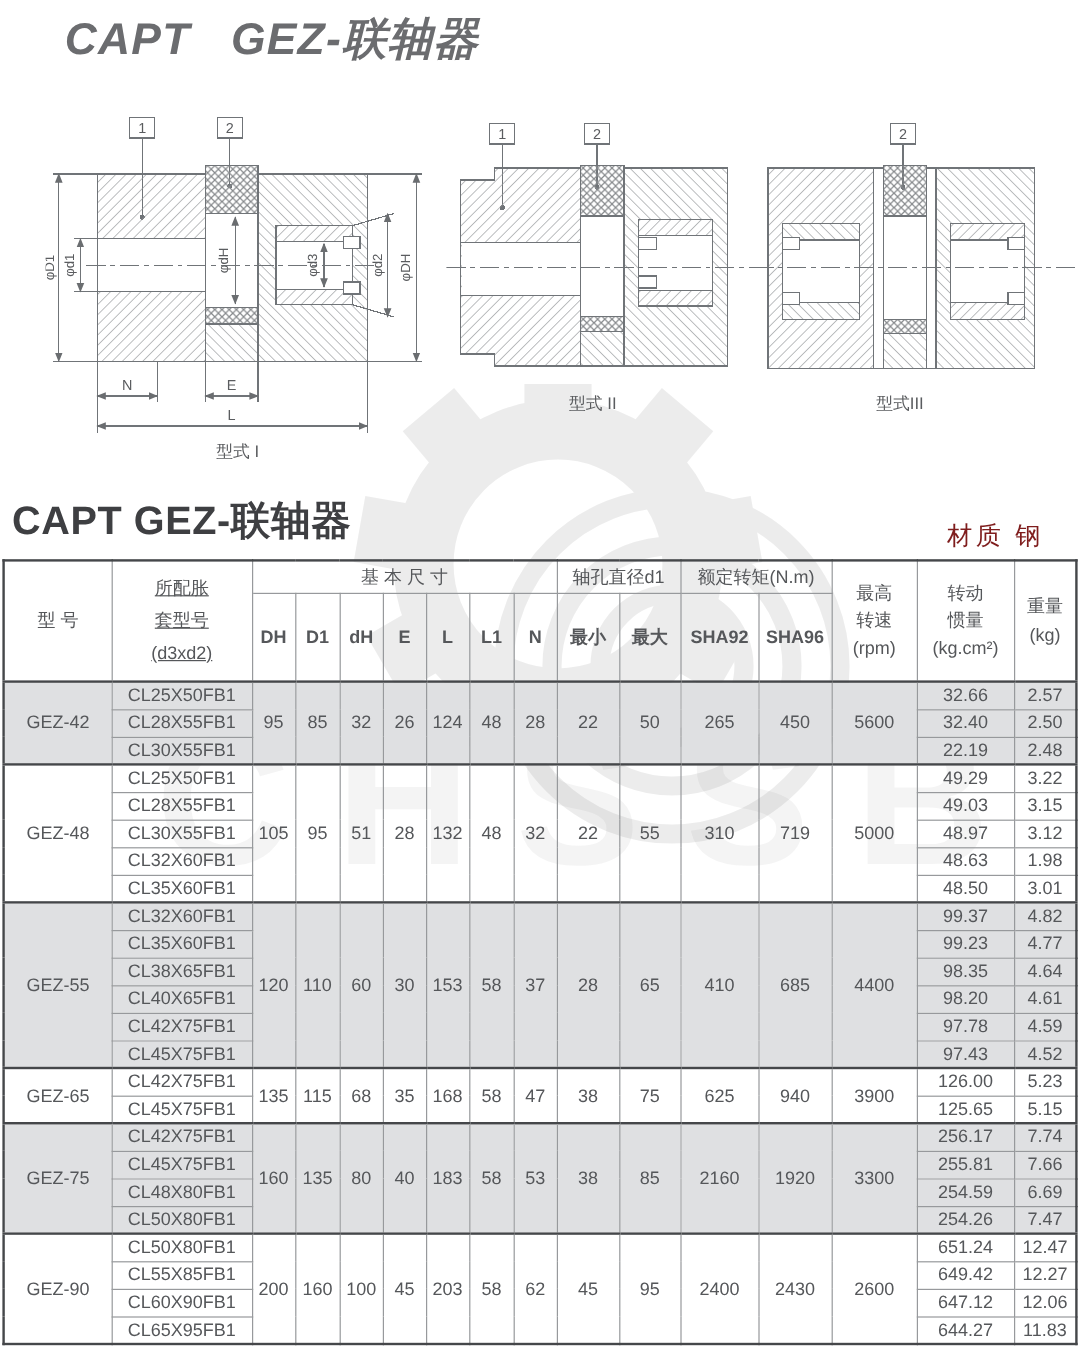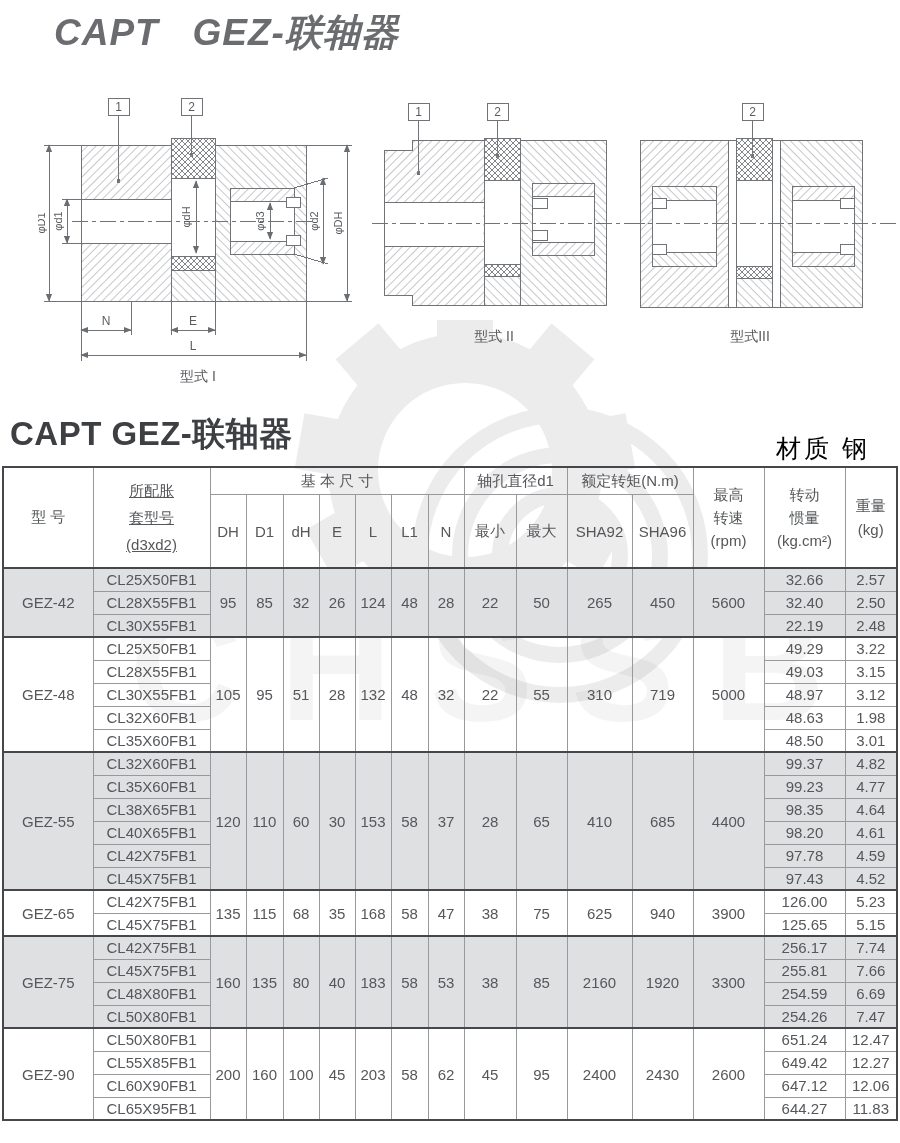--- a/index.html
+++ b/index.html
@@ -3,35 +3,35 @@
 <meta charset="utf-8">
 <style>
   html,body{margin:0;padding:0;}
   body{width:900px;height:1143px;background:#ffffff;position:relative;overflow:hidden;
        font-family:"Liberation Sans","DejaVu Sans",sans-serif;color:#55575a;}
   .abs{position:absolute;}
   
   #top-title{left:54px;top:8px;font-size:37px;font-weight:800;font-style:italic;
              color:#6b6c6f;letter-spacing:1px;white-space:pre;}
   #section-title{left:10px;top:412px;font-size:33px;font-weight:800;color:#3e3f42;letter-spacing:0.5px;}
-  #material-note{right:30px;top:432px;font-size:25px;color:#000000;letter-spacing:3px;}
+  #material-note{right:30px;top:432px;font-size:21px;color:#7f1d1d;letter-spacing:3px;}
   
   #watermark{left:0;top:320px;pointer-events:none;}
   
   svg text{fill:#5a5c5f;font-family:"Liberation Sans","DejaVu Sans",sans-serif;}
   .dwg line,.dwg path,.dwg rect,.dwg circle{shape-rendering:crispEdges;}
   
   #spec-table{left:2px;top:466px;width:896px;border-collapse:collapse;table-layout:fixed;
               font-size:15px;color:#55575a;}
   #spec-table th,#spec-table td{border:1px solid #97999c;text-align:center;vertical-align:middle;
               padding:0;font-weight:400;overflow:hidden;}
   #spec-table{border:2px solid #45474a;}
   #spec-table thead th{color:#55575a;}
   #spec-table thead tr.h1 th{height:26px;}
-  #spec-table thead tr.h2 th{height:72px;}
+  #spec-table thead tr.h2 th{height:72px;font-weight:bold;}
   #spec-table thead th .ml{line-height:1.55;}
   #spec-table thead th.sleeve-h{line-height:1.8;text-decoration:underline;}
   #spec-table tbody tr{height:23px;}
   #spec-table tbody tr.shaded{background:#dfe0e2;}
   #spec-table tbody tr.grp-start td{border-top:2px solid #45474a;}
   #spec-table thead tr.h2 th{border-bottom:2px solid #45474a;}
 </style>
 </head>
 <body>
 

